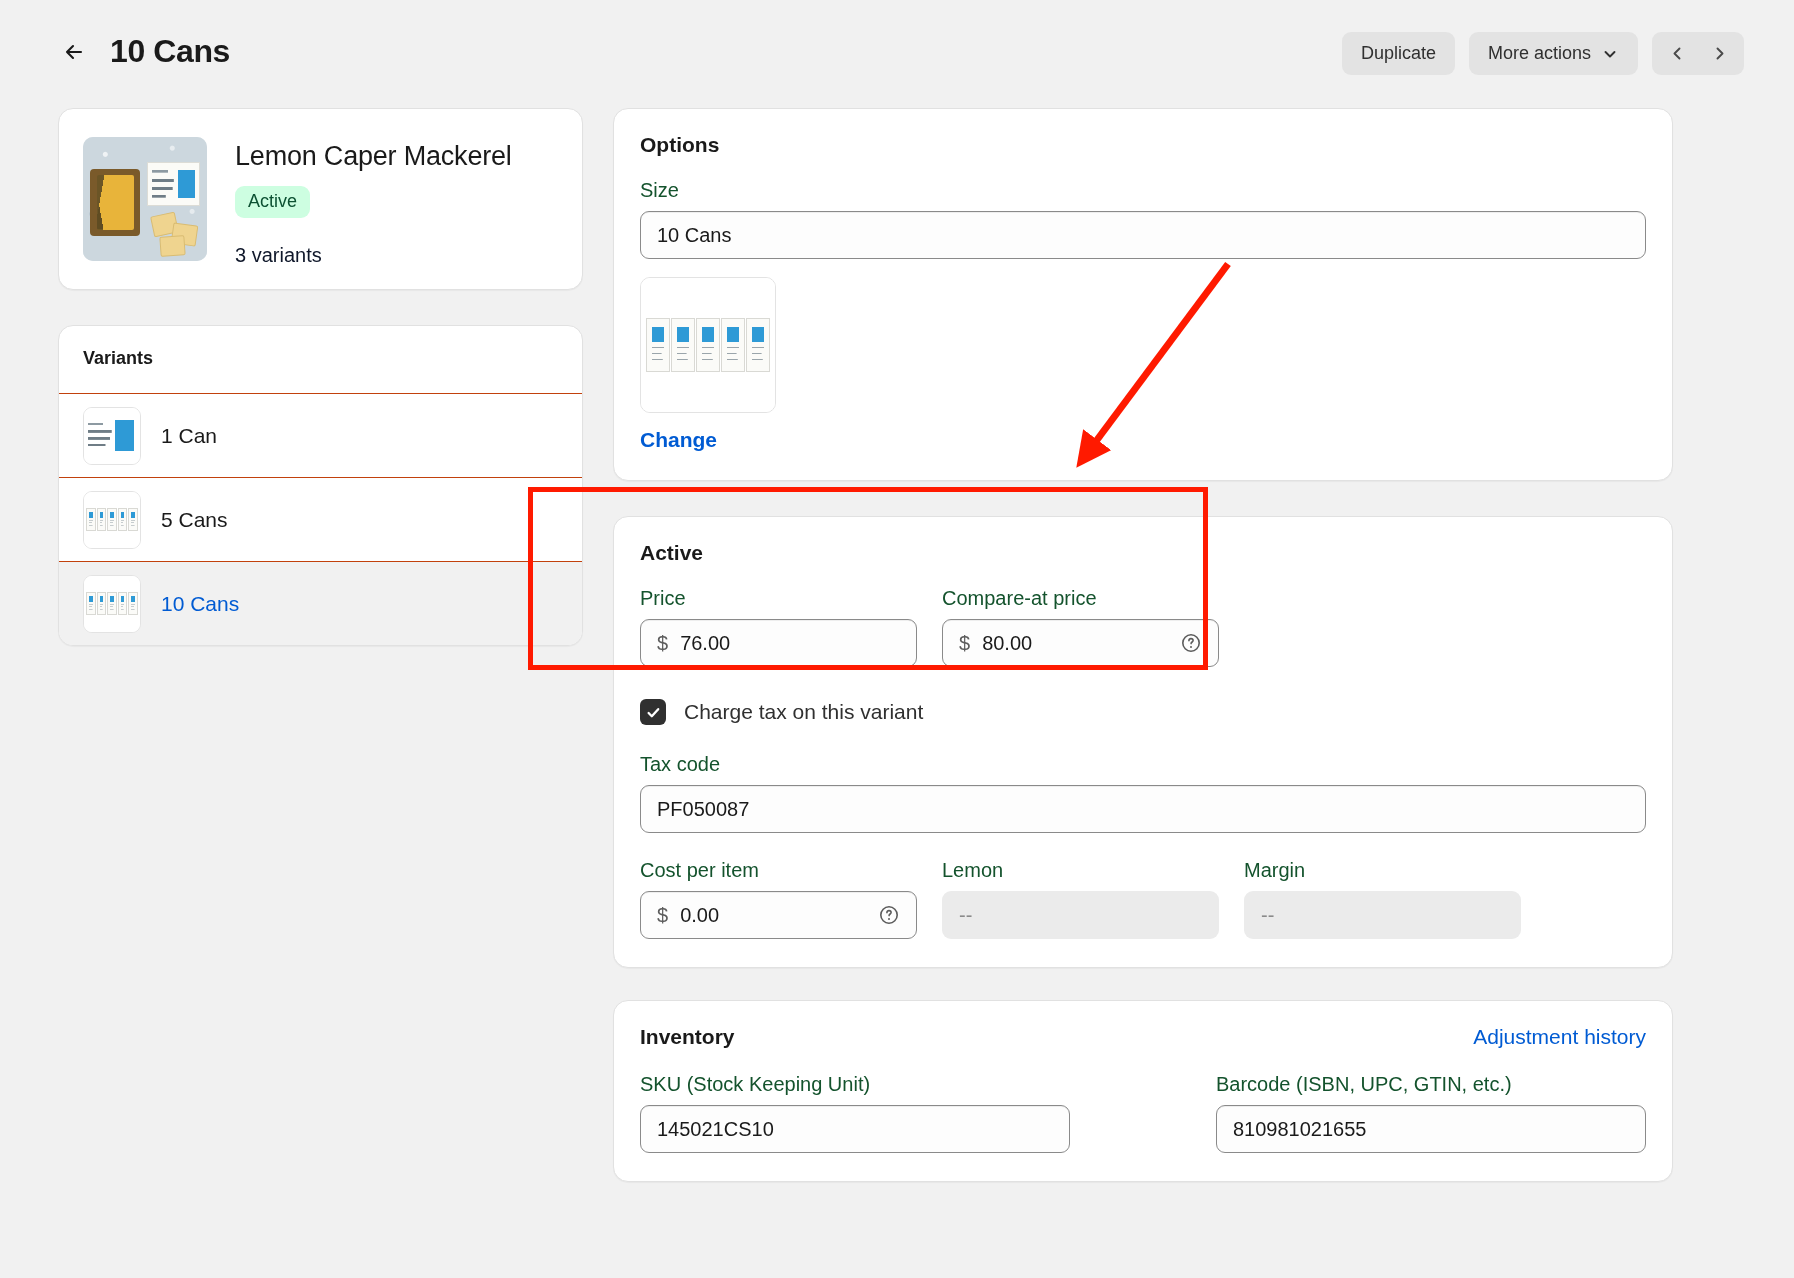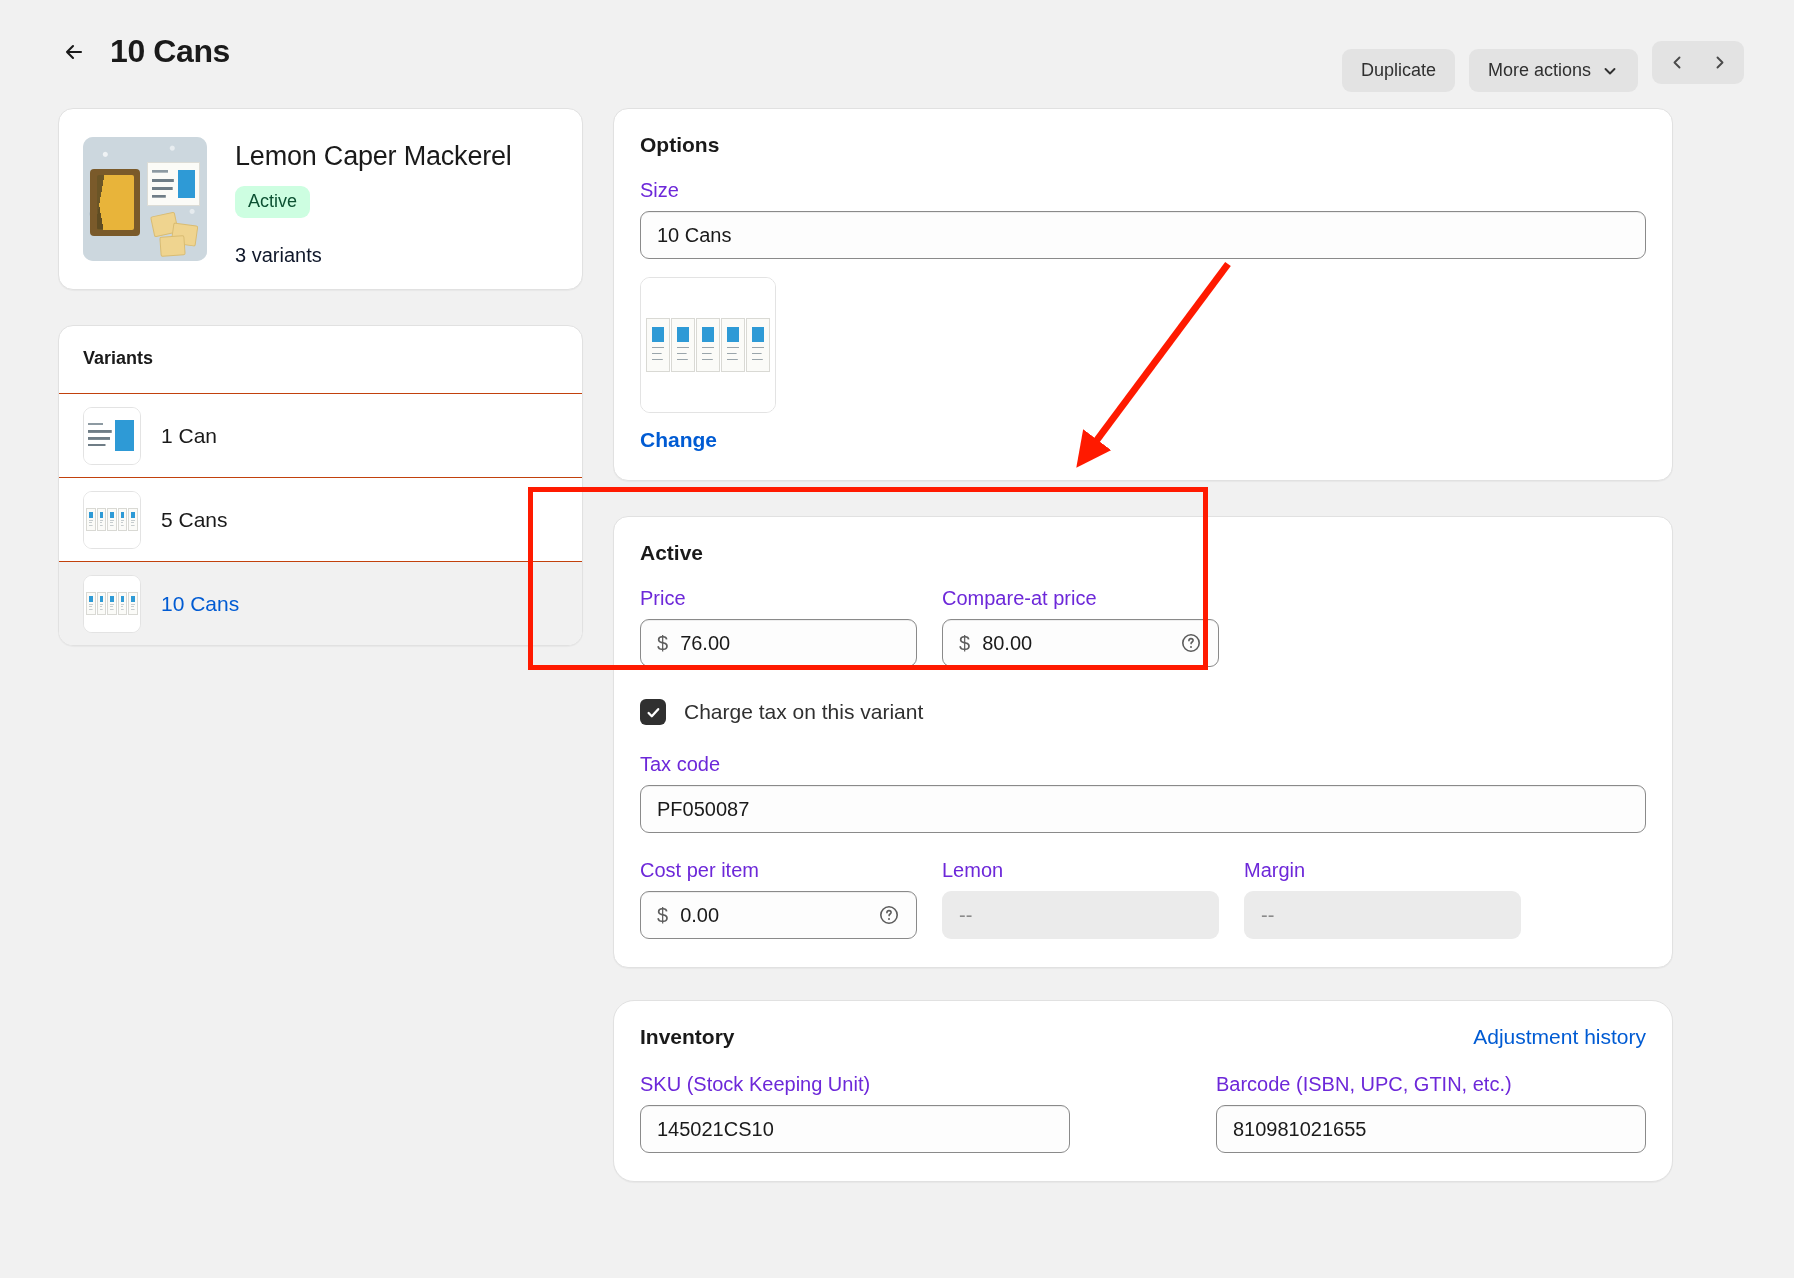--- a/index.html
+++ b/index.html
@@ -41,21 +41,20 @@
     border: none;
     border-radius: 9px;
     height: 43px;
     padding: 0 19px;
     font-size: 18px;
     color: #303030;
     font-family: "Liberation Sans", sans-serif;
     display: flex; align-items: center; gap: 10px;
     cursor: pointer;
     white-space: nowrap;
-    margin-top: 17px;
   }
   .btn .chev { display: inline-flex; align-items: center; }
   .pager {
     background: #e3e3e3;
     border-radius: 9px;
     height: 43px;
     display: flex; align-items: center;
     padding: 0 4px;
   }
   .pager-btn {
@@ -118,21 +117,21 @@
   .variant-row .vthumb {
     width: 58px; height: 58px; border: 1px solid #e3e3e3; border-radius: 9px;
     background: #fff; overflow: hidden; flex: 0 0 auto; position: relative;
   }
   .variant-label { font-size: 21px; color: #1a1a1a; }
   .variant-row.selected .variant-label { color: #005bd3; }
 
   
   .sec-card { padding: 24px 26px 28px; }
   .sec-title { font-size: 21px; font-weight: bold; color: #1a1a1a; margin-bottom: 22px; }
-  .fld-label { font-size: 20px; color: #6d28d9; margin-bottom: 9px; }
+  .fld-label { font-size: 20px; color: #14532d; margin-bottom: 9px; }
   .input {
     height: 48px; border: 1px solid #8a8a8a; border-radius: 9px;
     background: #fdfdfd; display: flex; align-items: center;
     padding: 0 16px; font-size: 20px; color: #1a1a1a;
     box-shadow: inset 0 1px 0 rgba(0,0,0,0.06);
   }
   .input .cur { color: #5c5c5c; margin-right: 12px; }
   .input .help { margin-left: auto; color: #5c5c5c; display: flex; }
   .input.readonly {
     background: #ebebeb; border: 1px solid transparent; box-shadow: none;
@@ -159,21 +158,21 @@
   .checkbox {
     width: 26px; height: 26px; border-radius: 6px; background: #303030;
     display: flex; align-items: center; justify-content: center; cursor: pointer;
     flex: 0 0 auto;
   }
   .checkline .cl-label { font-size: 21px; color: #303030; }
 
   .taxcode-wrap { margin-top: 28px; }
 
   
-  .inv-card { margin-top: 32px; padding: 24px 26px 28px; border-radius: 21px; }
+  .inv-card { margin-top: 32px; padding: 24px 26px 28px; }
   .inv-head { display: flex; align-items: center; justify-content: space-between; }
   .inv-link { font-size: 21px; color: #005bd3; cursor: pointer; }
   .inv-row { display: flex; gap: 18px; margin-top: 24px; justify-content: space-between; }
   .inv-col { width: 430px; }
 
   
   .anno-box {
     position: absolute;
     border: 5px solid #ff1a00;
     pointer-events: none;

